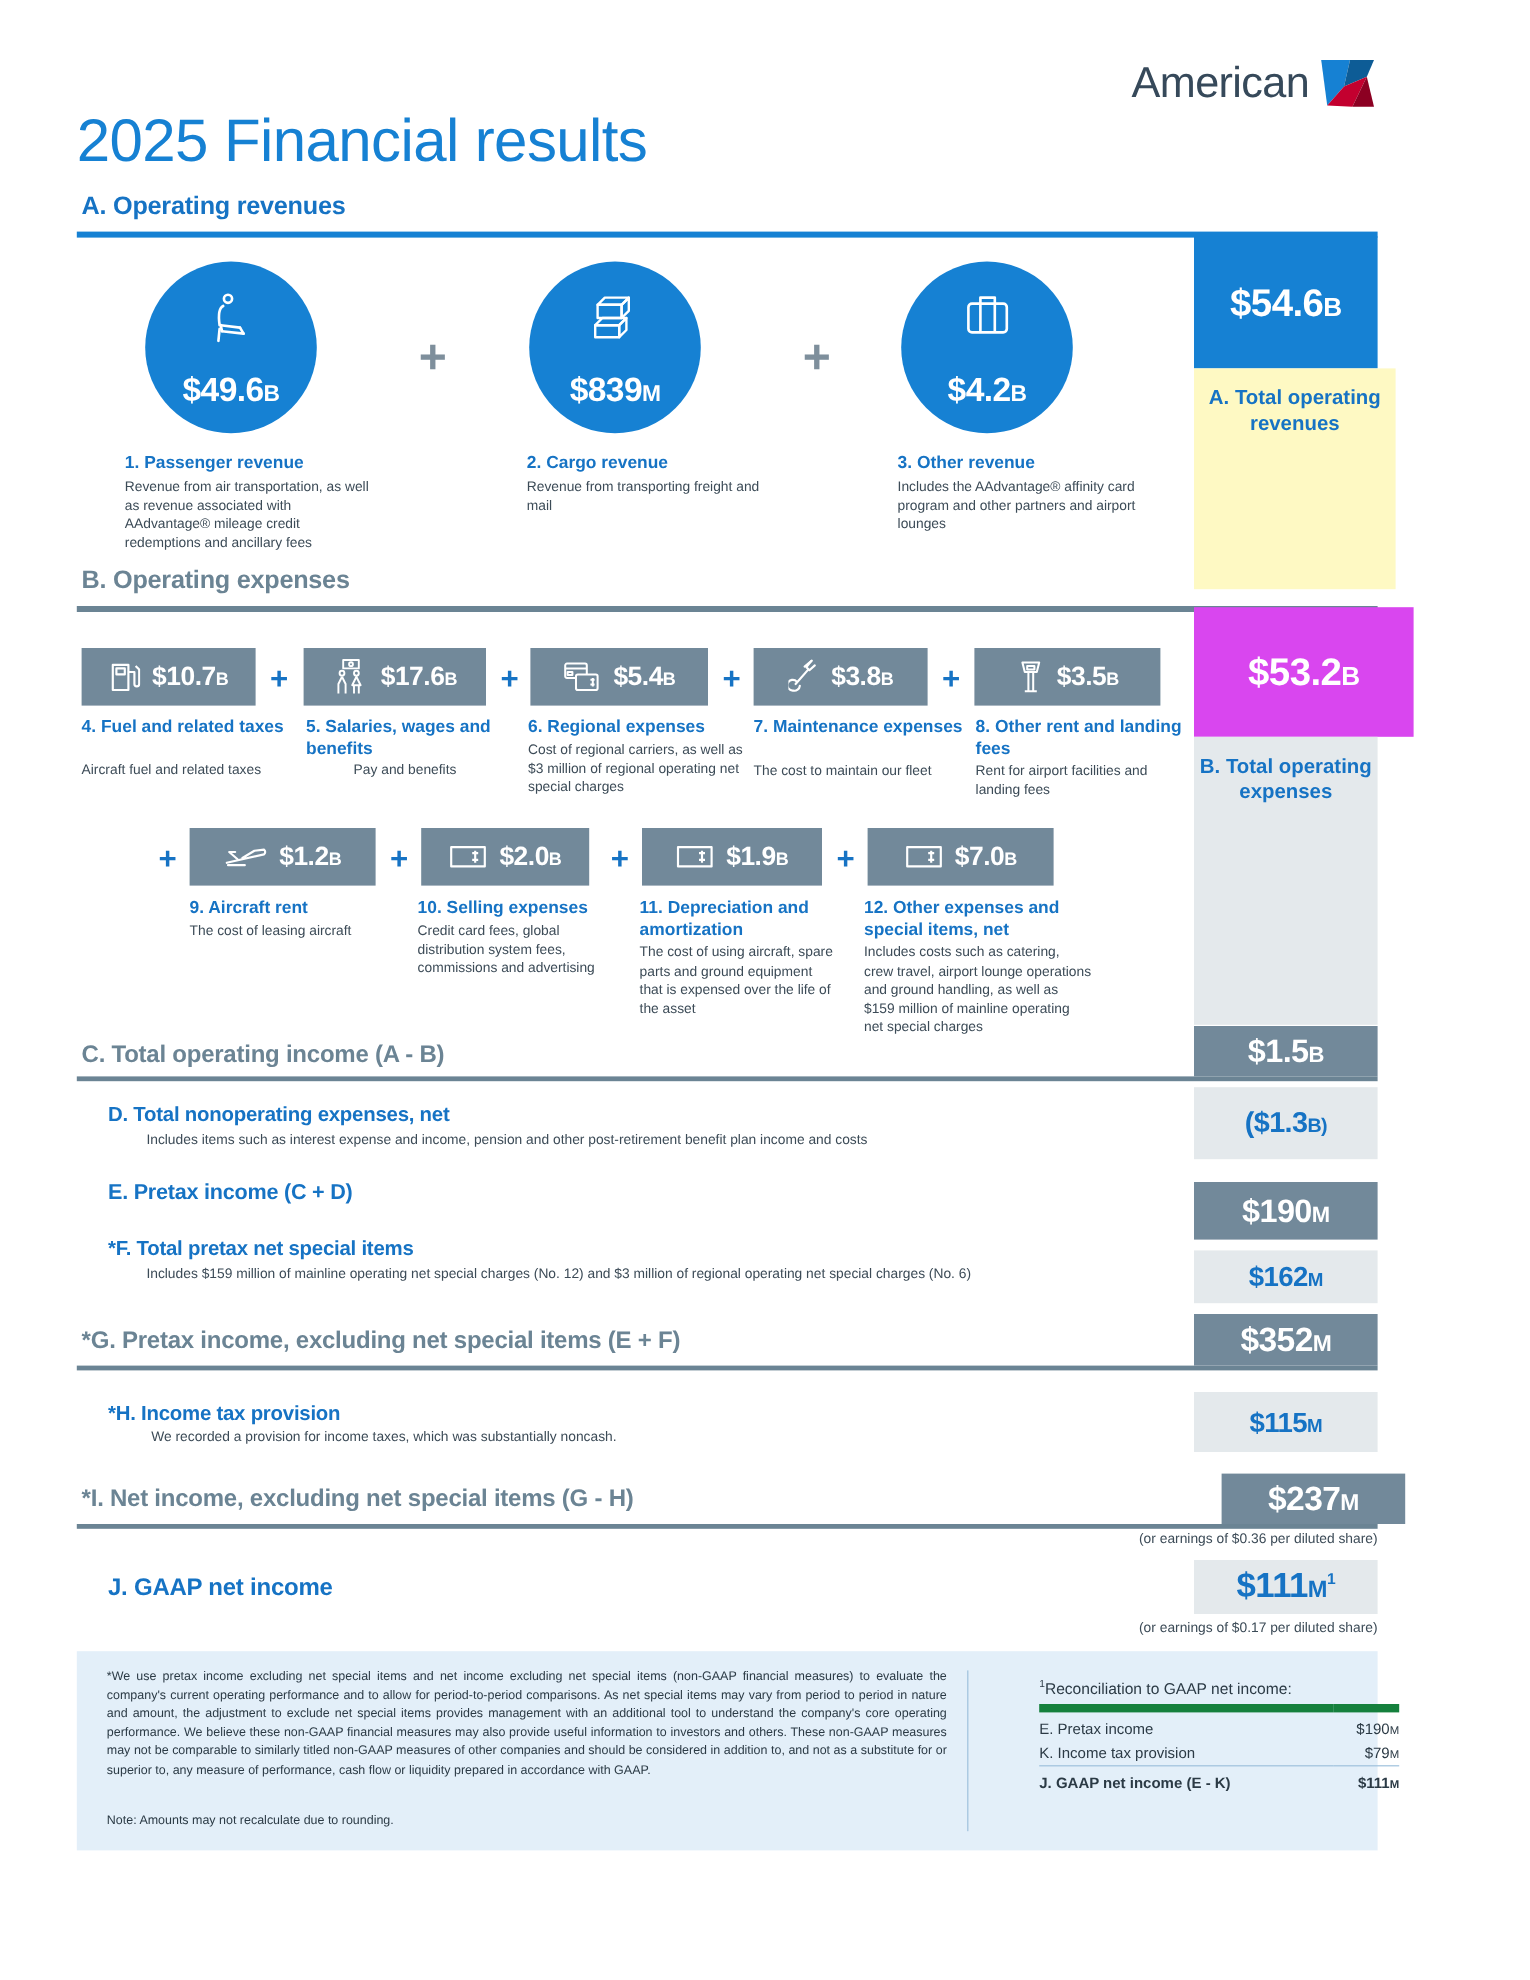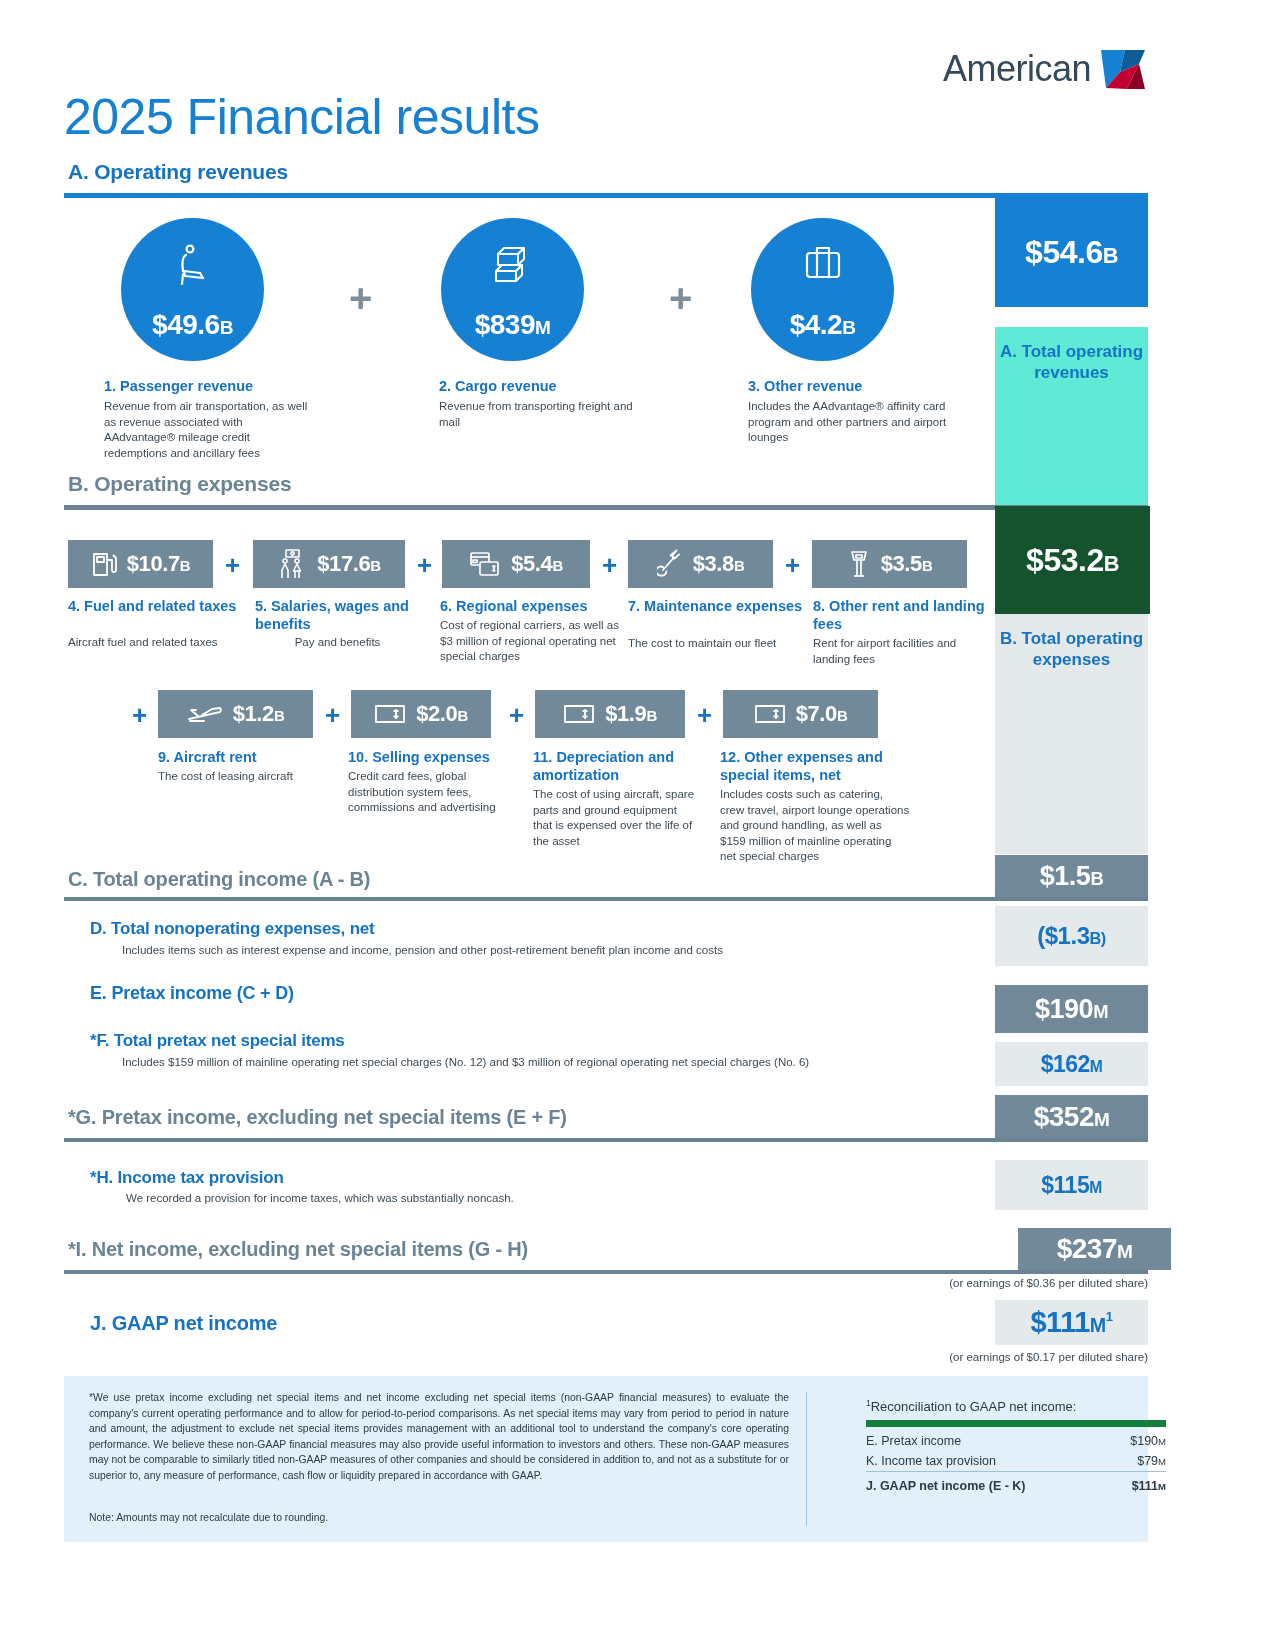--- a/index.html
+++ b/index.html
@@ -164,21 +164,21 @@
 
 <div class="item-title" style="left:439px; top:378px; width:250px;">2. Cargo revenue</div>
 <div class="item-desc" style="left:439px; top:399px; width:200px;">Revenue from transporting freight and mail</div>
 
 <div class="item-title" style="left:748px; top:378px; width:250px;">3. Other revenue</div>
 <div class="item-desc" style="left:748px; top:399px; width:210px;">Includes the AAdvantage® affinity card program and other partners and airport lounges</div>
 
 <div class="rail-val" style="left:995px; top:197px; width:153px; height:110px; background:#1681d3; color:#fff; font-size:32px;">
   <span><span>$54.6</span><span class="u">B</span></span>
 </div>
-<div class="rail-label" style="left:995px; top:307px; width:153px; height:184px; background:#5eead4;margin-top:20px;">
+<div class="rail-label" style="left:995px; top:307px; width:168px; height:184px; background:#fef9c3;">
   <span>A. Total operating revenues</span>
 </div>
 
 <div class="sec-head gray" style="top:472px;">B. Operating expenses</div>
 <div class="sec-rule gray" style="top:505px; width:1084px;"></div>
 
 <div class="ebar" style="left:68px; top:540px; width:145px;">
   <span>
     <svg width="26" height="28" viewBox="0 0 26 28" fill="none" stroke="#fff" stroke-width="1.8" stroke-linejoin="round">
       <rect x="3" y="4" width="13" height="21"></rect>
@@ -309,21 +309,21 @@
 
 <div class="item-title" style="left:348px; top:749px; width:175px;">10. Selling expenses</div>
 <div class="item-desc" style="left:348px; top:769px; width:165px;">Credit card fees, global distribution system fees, commissions and advertising</div>
 
 <div class="item-title" style="left:533px; top:749px; width:160px;">11. Depreciation and amortization</div>
 <div class="item-desc" style="left:533px; top:787px; width:165px;">The cost of using aircraft, spare parts and ground equipment that is expensed over the life of the asset</div>
 
 <div class="item-title" style="left:720px; top:749px; width:185px;">12. Other expenses and special items, net</div>
 <div class="item-desc" style="left:720px; top:787px; width:190px;">Includes costs such as catering, crew travel, airport lounge operations and ground handling, as well as $159 million of mainline operating net special charges</div>
 
-<div class="rail-val" style="left:995px; top:506px; width:155px; height:108px; background:#14532d; color:#fff; font-size:32px;">
+<div class="rail-val" style="left:995px; top:506px; width:183px; height:108px; background:#d946ef; color:#fff; font-size:32px;">
   <span><span>$53.2</span><span class="u">B</span></span>
 </div>
 <div class="rail-label" style="left:995px; top:614px; width:153px; height:240px; background:#e4e9ec;">
   <span>B. Total operating expenses</span>
 </div>
 
 <div class="lad-title gray" style="left:68px; top:868px; font-size:20px; color:#6b8494;">C. Total operating income (A - B)</div>
 <div class="lad-rule" style="top:897px; width:1084px;"></div>
 <div class="rail-val" style="left:995px; top:855px; width:153px; height:42px; background:#72899a; color:#fff; font-size:27px;">
   <span><span>$1.5</span><span class="u">B</span></span>

